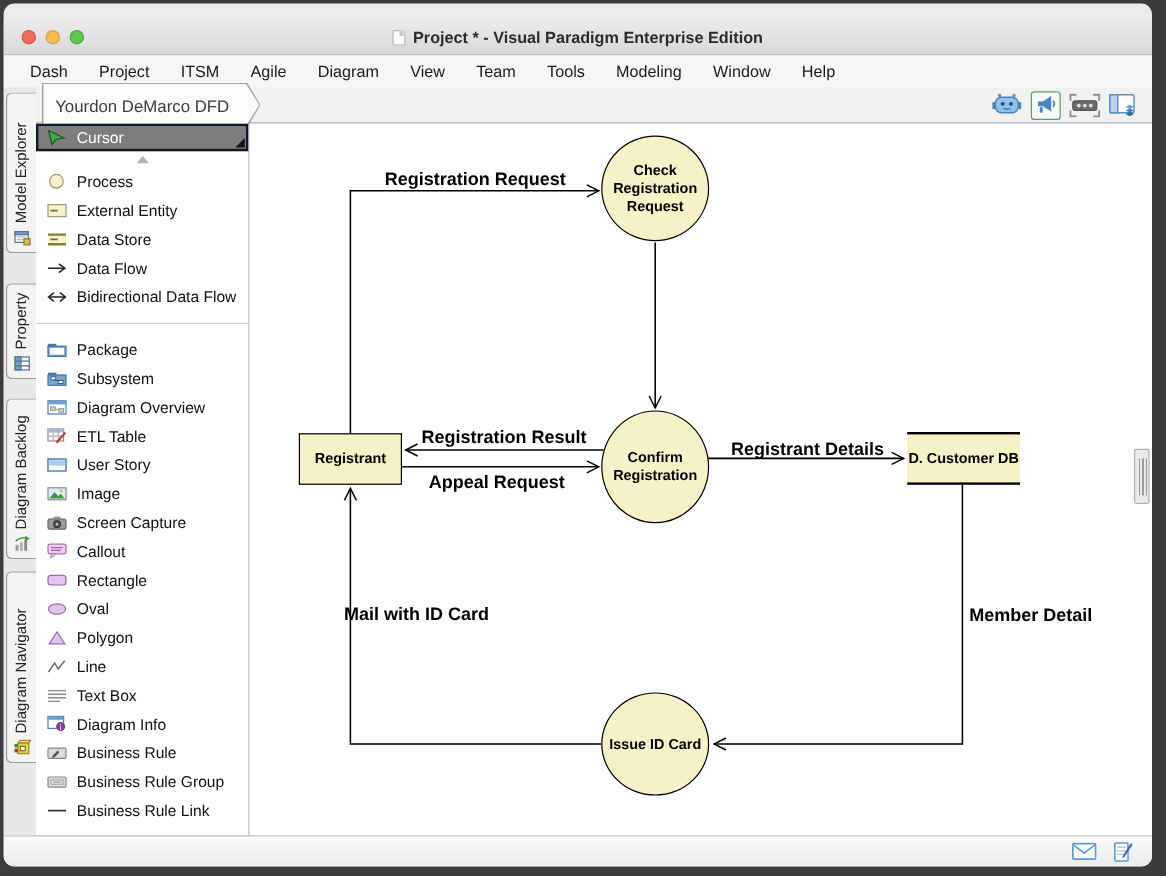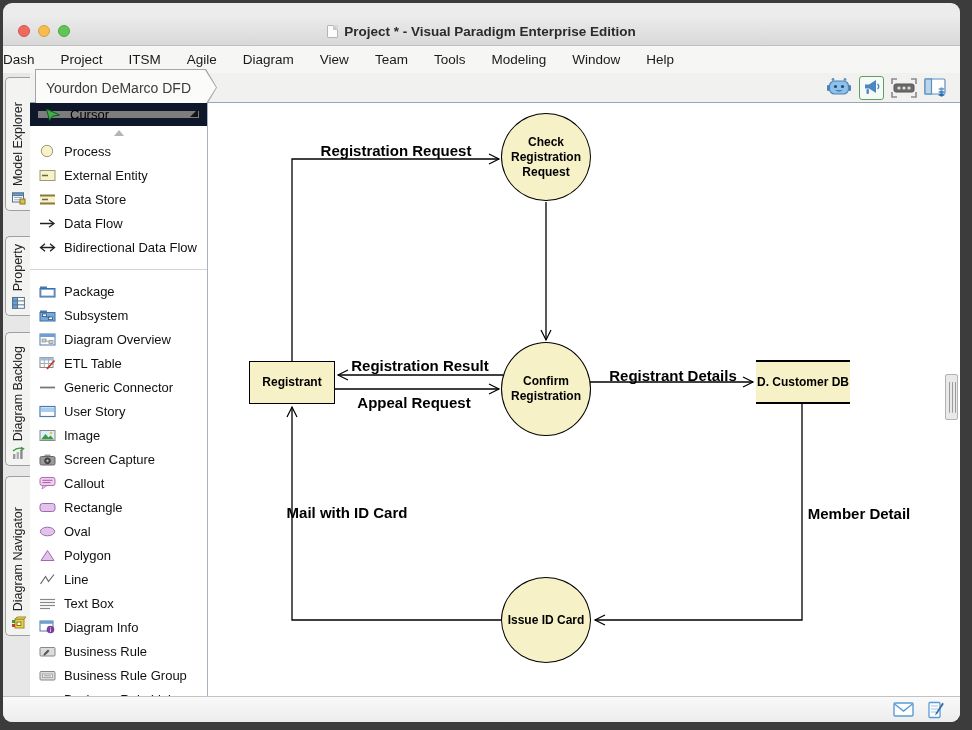--- a/index.html
+++ b/index.html
@@ -22,21 +22,21 @@
   .title-wrap { display:flex; align-items:center; gap:6px; }
   .doc-icon { width:11px; height:13px; background:#fcfcfc; border:1px solid #b5b5b5;
               border-radius:1px; position:relative; }
   .doc-icon:after { content:""; position:absolute; right:-1px; top:-1px;
               border-style:solid; border-width:0 5px 5px 0;
               border-color:transparent #d8d8d8 #c9c9c9 transparent; }
   .title-text { font-size:13.5px; font-weight:bold; color:#2b2b2b; }
 
   
   .menubar { height:27px; flex:0 0 27px; background:#f6f6f5;
-             display:flex; align-items:center; gap:26px; 
+             display:flex; align-items:center; gap:26px; padding-left:22px;
              font-size:13.5px; color:#1a1a1a; }
   .menu-item { cursor:default; }
 
   
   .middle { flex:1 1 auto; display:flex; min-height:0; }
 
   
   .tabstrip { width:27px; flex:0 0 27px; background:#e7e7e7; position:relative; }
   .vtab { position:absolute; left:2px; width:25px; background:#f3f3f2;
           border:1px solid #9f9f9f; border-right:none; border-radius:5px 0 0 5px;
@@ -59,22 +59,22 @@
   .tb-icons { margin-left:auto; margin-right:12px; display:flex; align-items:center; gap:7px; }
   .tb-btn { display:flex; align-items:center; justify-content:center; }
 
   
   .workarea { flex:1 1 auto; display:flex; min-height:0; border-top:1px solid #95a5ba; }
 
   
   .palette { width:178px; flex:0 0 178px; background:#fff;
              border-right:1px solid #a9b2c0; font-size:13px; color:#111;
              overflow:hidden; }
-  .pal-cursor { height:23px; background:#7d7d7d; border:8px solid #0f172a;
-                color:#000000; display:flex; align-items:center; gap:8px;
+  .pal-cursor { height:23px; background:#7d7d7d; border:2px solid #0f172a;
+                color:#ffffff; display:flex; align-items:center; gap:8px;
                 padding-left:6px; position:relative; }
   .pal-cursor .corner { position:absolute; right:1px; bottom:1px; width:0; height:0;
                 border-left:8px solid transparent; border-bottom:8px solid #151515; }
   .pal-scroll { height:13px; display:flex; align-items:center; justify-content:center; }
   .tri-up { width:0; height:0; border-left:5px solid transparent; border-right:5px solid transparent;
             border-bottom:6px solid #b4b4b4; }
   .pal-item { height:24px; display:flex; align-items:center; gap:8px; padding-left:8px; }
   .pal-item .ic { width:18px; display:flex; justify-content:center; flex:0 0 18px; }
   .pal-sep { height:20px; display:flex; align-items:center; }
   .pal-sep i { display:block; height:1px; background:#d4d4d4; width:100%; }
@@ -337,28 +337,20 @@
                   <line x1="5.3" y1="1.5" x2="5.3" y2="11.5" stroke="#aaa"></line>
                   <line x1="9.6" y1="1.5" x2="9.6" y2="11.5" stroke="#aaa"></line>
                   <line x1="8" y1="13" x2="15.5" y2="4.5" stroke="#c0392b" stroke-width="1.8"></line>
                 </svg>
               </span>
             <span>ETL Table</span>
           </div>
           <div class="pal-item">
             <span class="ic">
                 <svg width="17" height="13" viewBox="0 0 17 13">
-                  <line x1="1" y1="6.5" x2="16" y2="6.5" stroke="#777" stroke-width="1.8"></line>
-                </svg>
-              </span>
-            <span>Generic Connector</span>
-          </div>
-          <div class="pal-item">
-            <span class="ic">
-                <svg width="17" height="13" viewBox="0 0 17 13">
                   <rect x="1" y="1.5" width="15" height="10" fill="#fff" stroke="#4a7ab0" stroke-width="1.2"></rect>
                   <rect x="2" y="2.5" width="13" height="4.5" fill="#a8cdf0"></rect>
                 </svg>
               </span>
             <span>User Story</span>
           </div>
           <div class="pal-item">
             <span class="ic">
                 <svg width="17" height="13" viewBox="0 0 17 13">
                   <rect x="1" y="1.5" width="15" height="10" fill="#dceefc" stroke="#8a8a8a"></rect>

